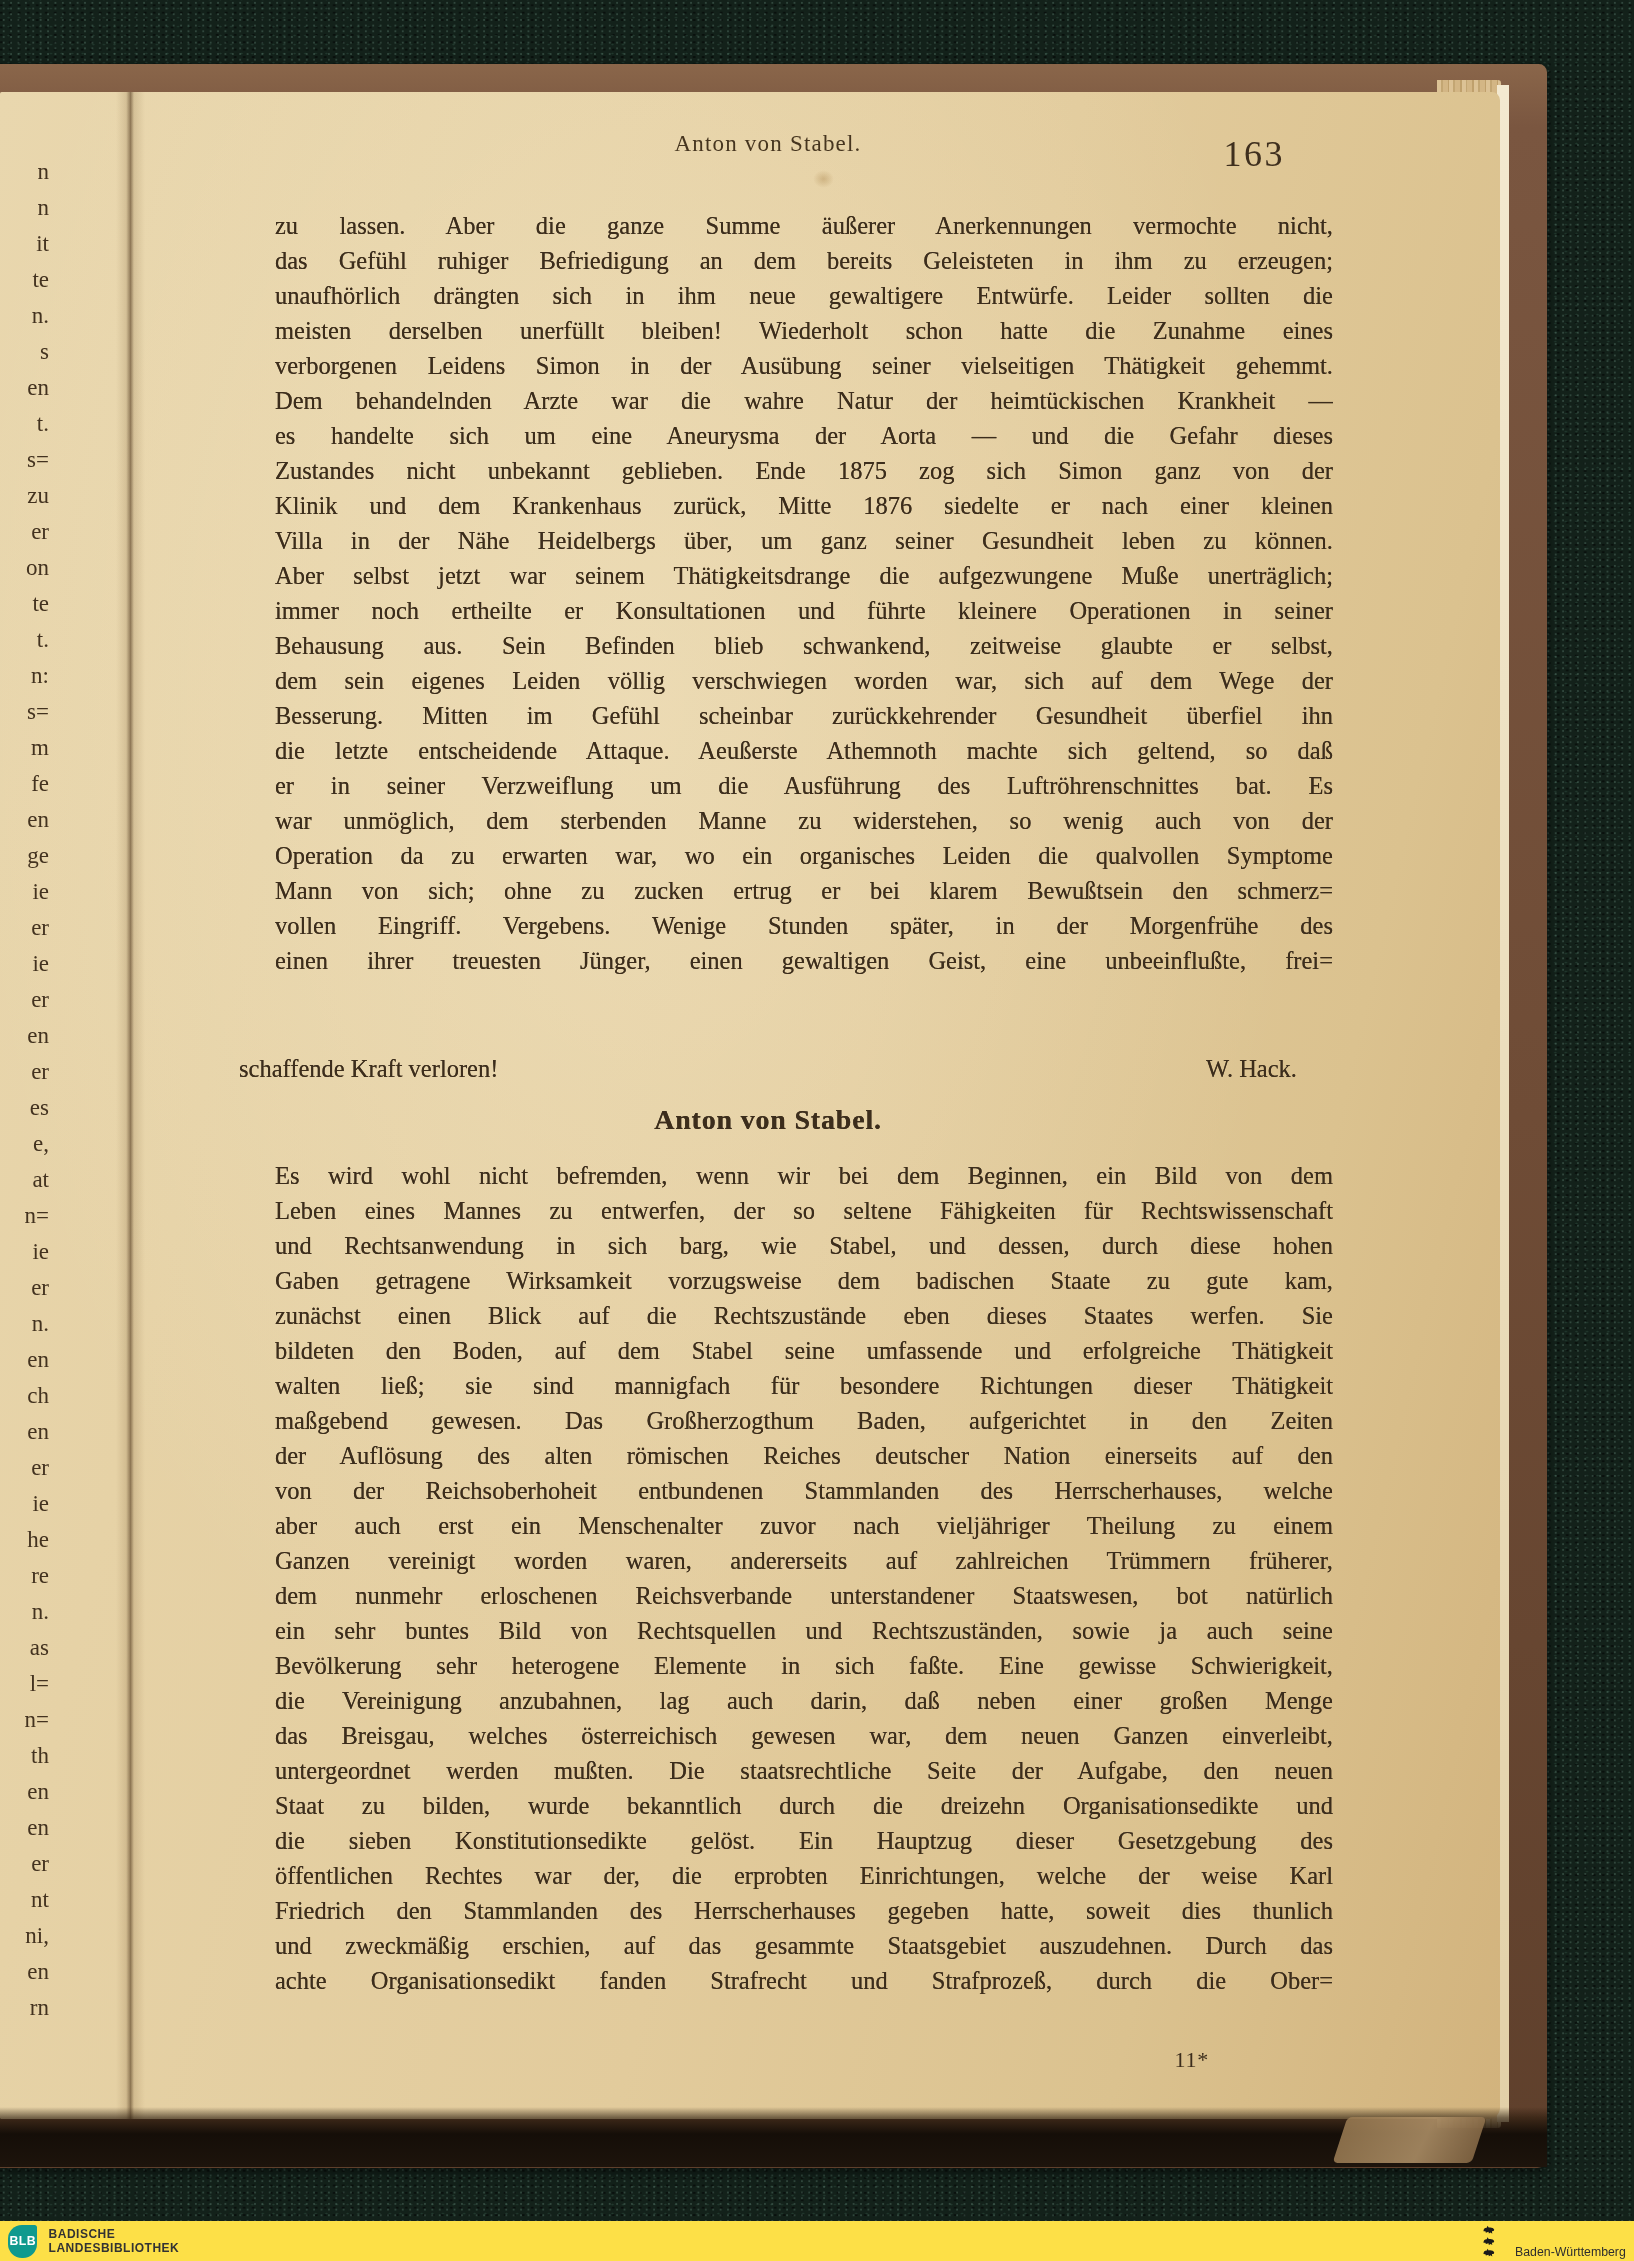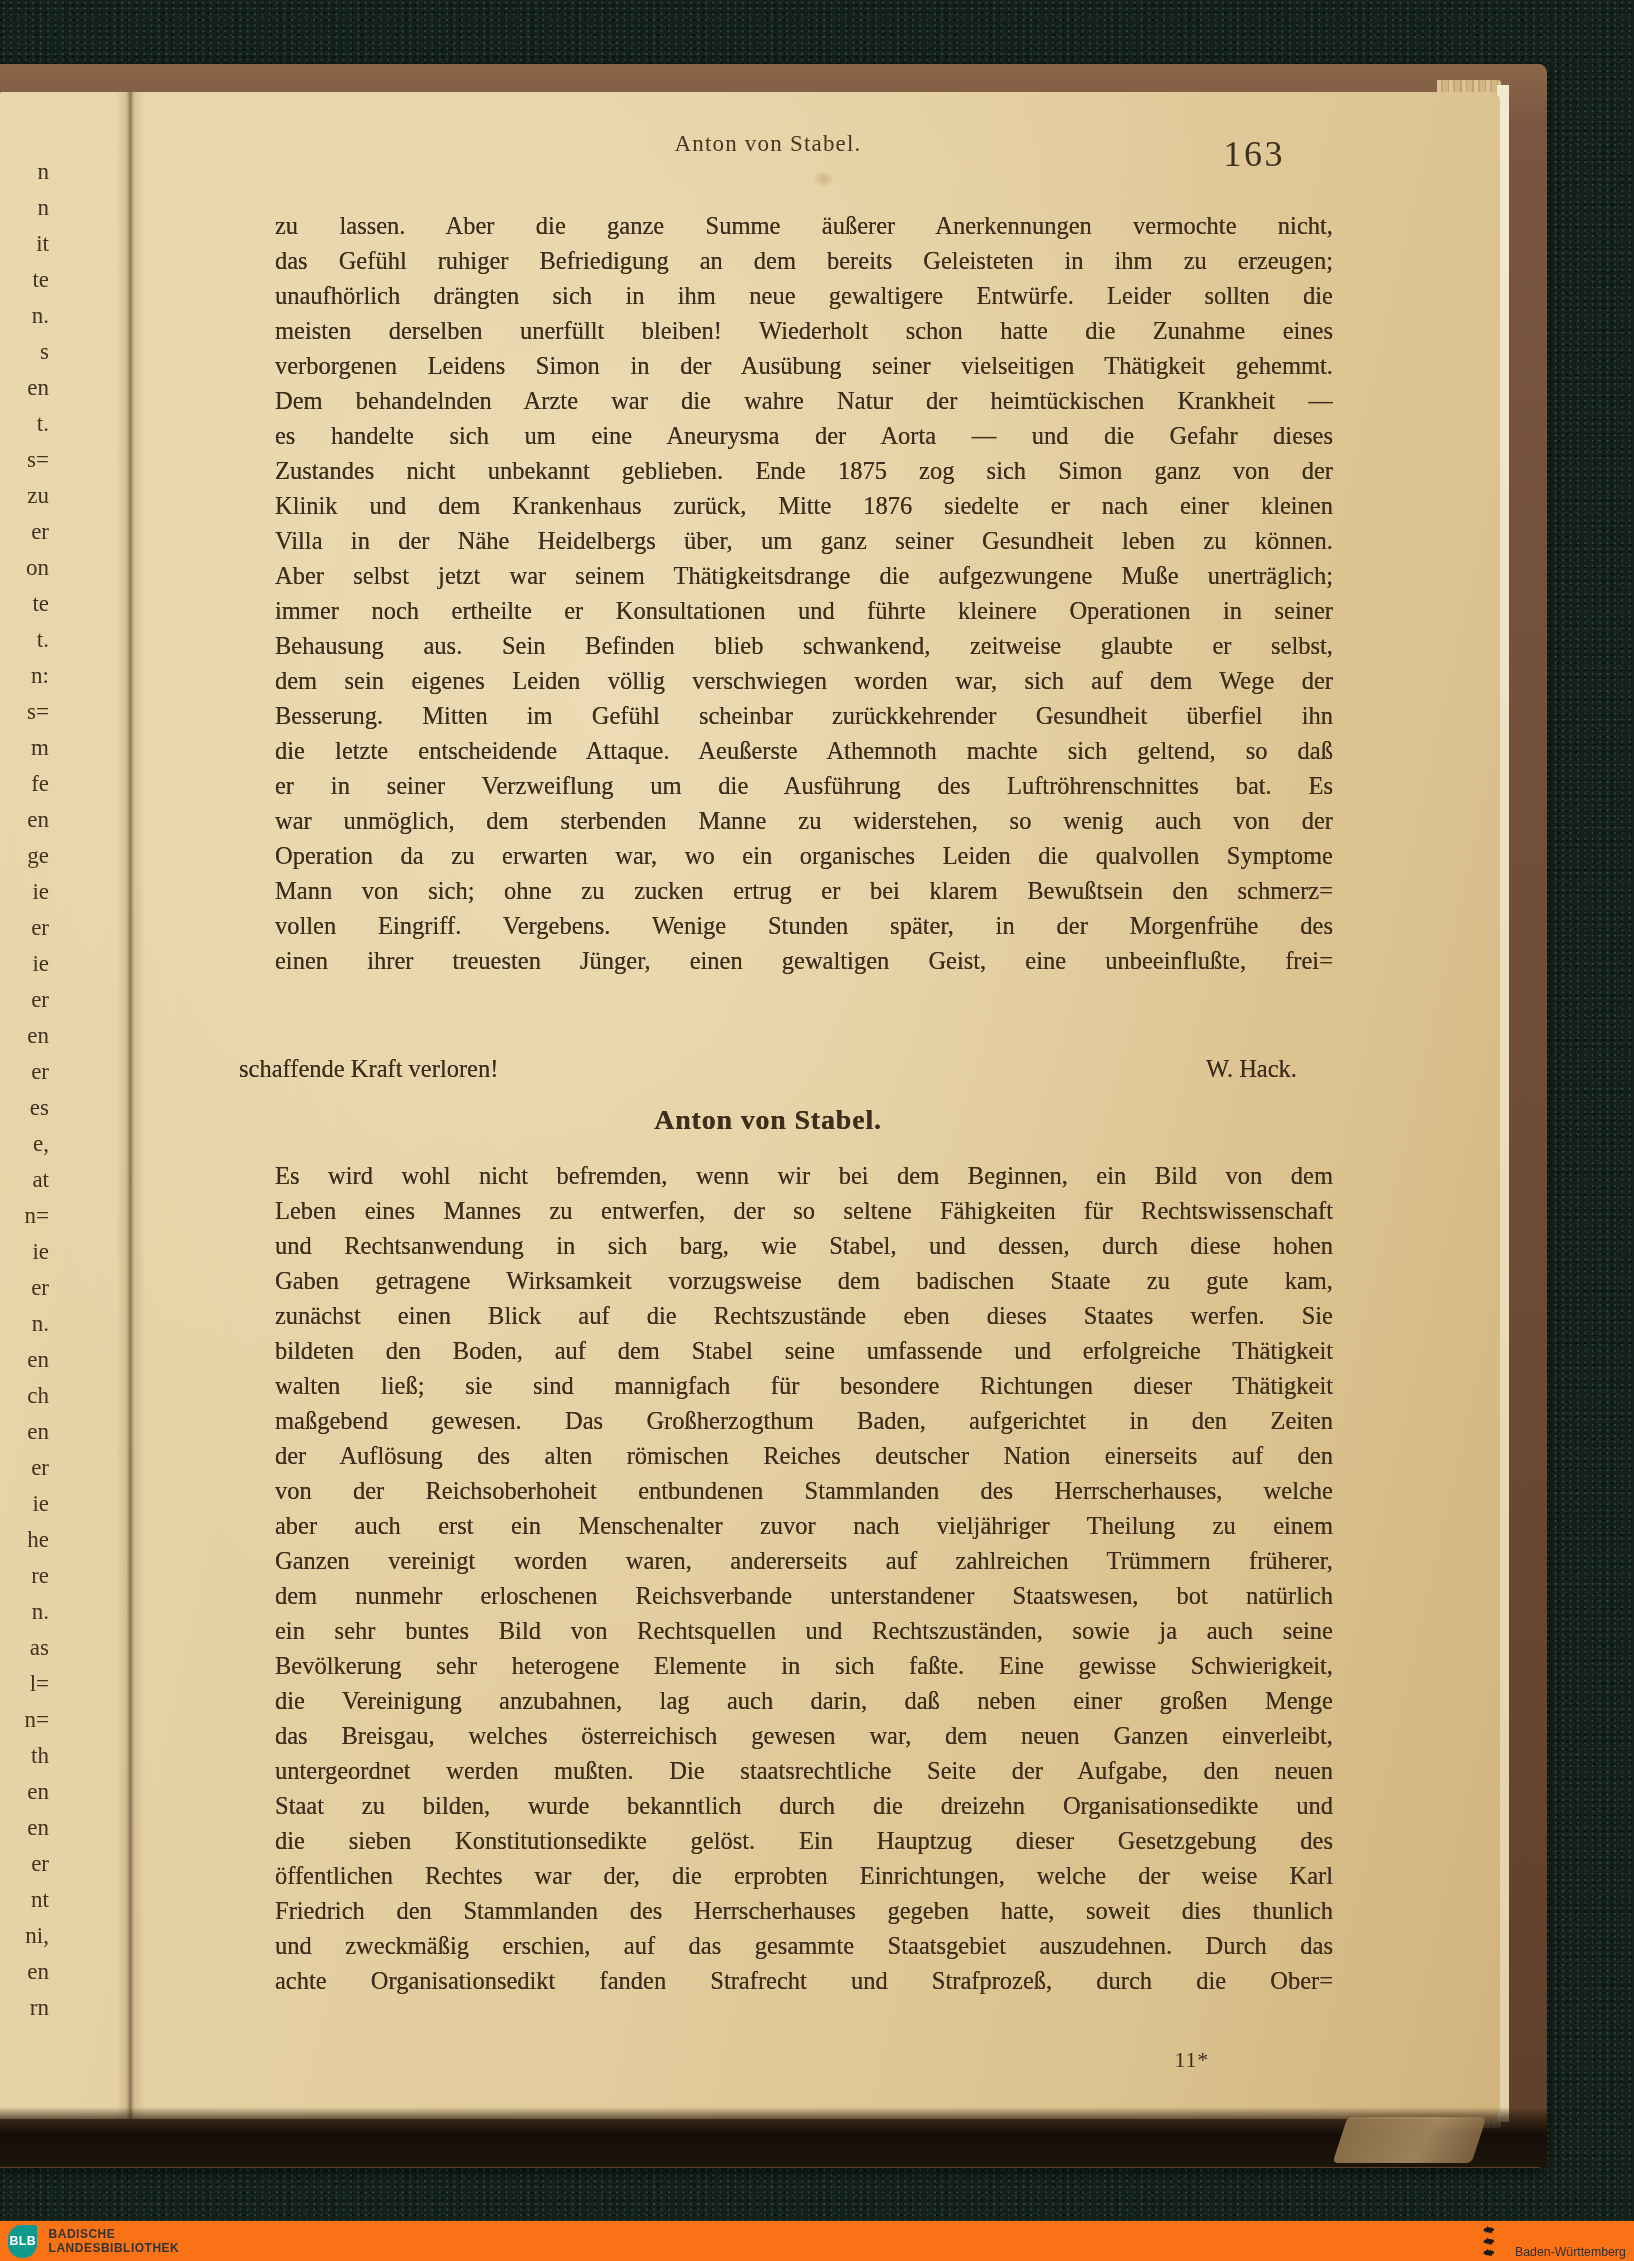--- a/index.html
+++ b/index.html
@@ -100,21 +100,21 @@
     background:linear-gradient(180deg,rgba(40,26,12,0) 0%,rgba(38,24,11,0.6) 18%,#150e08 45%,#1d140c 100%);
   }
   .corner-patch{
     position:absolute;left:1340px;top:2117px;width:139px;height:46px;
     background:linear-gradient(100deg,#9b7c53,#b3946a 60%,#8a6c48);
     transform:skewX(-18deg);border-radius:4.9px;opacity:0.85;
   }
   
   .footerbar{
     position:absolute;left:0;bottom:0;width:1634px;height:40px;
-    background:#f97316;display:flex;align-items:center;justify-content:space-between;
+    background:#fde047;display:flex;align-items:center;justify-content:space-between;
     font-family:"Liberation Sans",sans-serif;
   }
   .lib-group{display:flex;align-items:center;margin-left:8.2px;}
   .blb-badge{
     width:29px;height:33px;border-radius:14px 2.5px 14px 14px;
     display:flex;align-items:center;justify-content:center;
     color:#ffffff;font-weight:bold;font-size:12.3px;letter-spacing:0.4px;
   }
   .lib-name{
     margin-left:11.4px;font-weight:bold;font-size:12px;line-height:14px;

